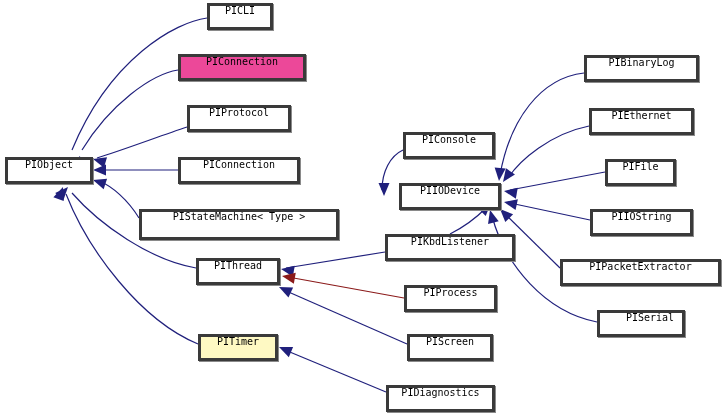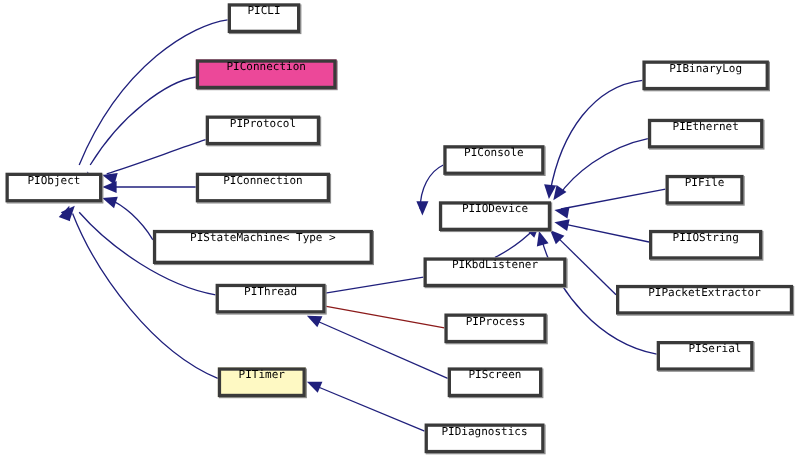--- a/index.html
+++ b/index.html
@@ -95,21 +95,21 @@
     </div>
     <div class="node" style="left: 187px; top: 105px; width: 104px; height: 27px; border-color: rgb(58, 58, 58); background: rgb(255, 255, 255); color: rgb(0, 0, 0); box-shadow: rgb(138, 138, 138) 1px 1px 0px 0px;">
       <span>PIProtocol</span>
     </div>
     <div class="node" style="left: 178px; top: 157px; width: 122px; height: 27px; border-color: rgb(58, 58, 58); background: rgb(255, 255, 255); color: rgb(0, 0, 0); box-shadow: rgb(138, 138, 138) 1px 1px 0px 0px;">
       <span>PIConnection</span>
     </div>
     <div class="node" style="left: 139px; top: 209px; width: 200px; height: 31px; border-color: rgb(58, 58, 58); background: rgb(255, 255, 255); color: rgb(0, 0, 0); box-shadow: rgb(138, 138, 138) 1px 1px 0px 0px;">
       <span>PIStateMachine&lt; Type &gt;</span>
     </div>
-    <div class="node" style="left: 196px; top: 258px; width: 100px; height: 27px; border-color: rgb(58, 58, 58); background: rgb(255, 255, 255); color: rgb(0, 0, 0); box-shadow: rgb(138, 138, 138) 1px 1px 0px 0px;">
+    <div class="node" style="left: 196px; top: 258px; width: 84px; height: 27px; border-color: rgb(58, 58, 58); background: rgb(255, 255, 255); color: rgb(0, 0, 0); box-shadow: rgb(138, 138, 138) 1px 1px 0px 0px;">
       <span>PIThread</span>
     </div>
     <div class="node" style="left: 198px; top: 334px; width: 80px; height: 27px; border-color: rgb(58, 58, 58); background: #fef9c3; color: rgb(0, 0, 0); box-shadow: rgb(138, 138, 138) 1px 1px 0px 0px;">
       <span>PITimer</span>
     </div>
     <div class="node" style="left: 403px; top: 132px; width: 92px; height: 27px; border-color: rgb(58, 58, 58); background: rgb(255, 255, 255); color: rgb(0, 0, 0); box-shadow: rgb(138, 138, 138) 1px 1px 0px 0px;">
       <span>PIConsole</span>
     </div>
     <div class="node" style="left: 399px; top: 183px; width: 102px; height: 27px; border-color: rgb(58, 58, 58); background: rgb(255, 255, 255); color: rgb(0, 0, 0); box-shadow: rgb(138, 138, 138) 1px 1px 0px 0px;">
       <span>PIIODevice</span>

